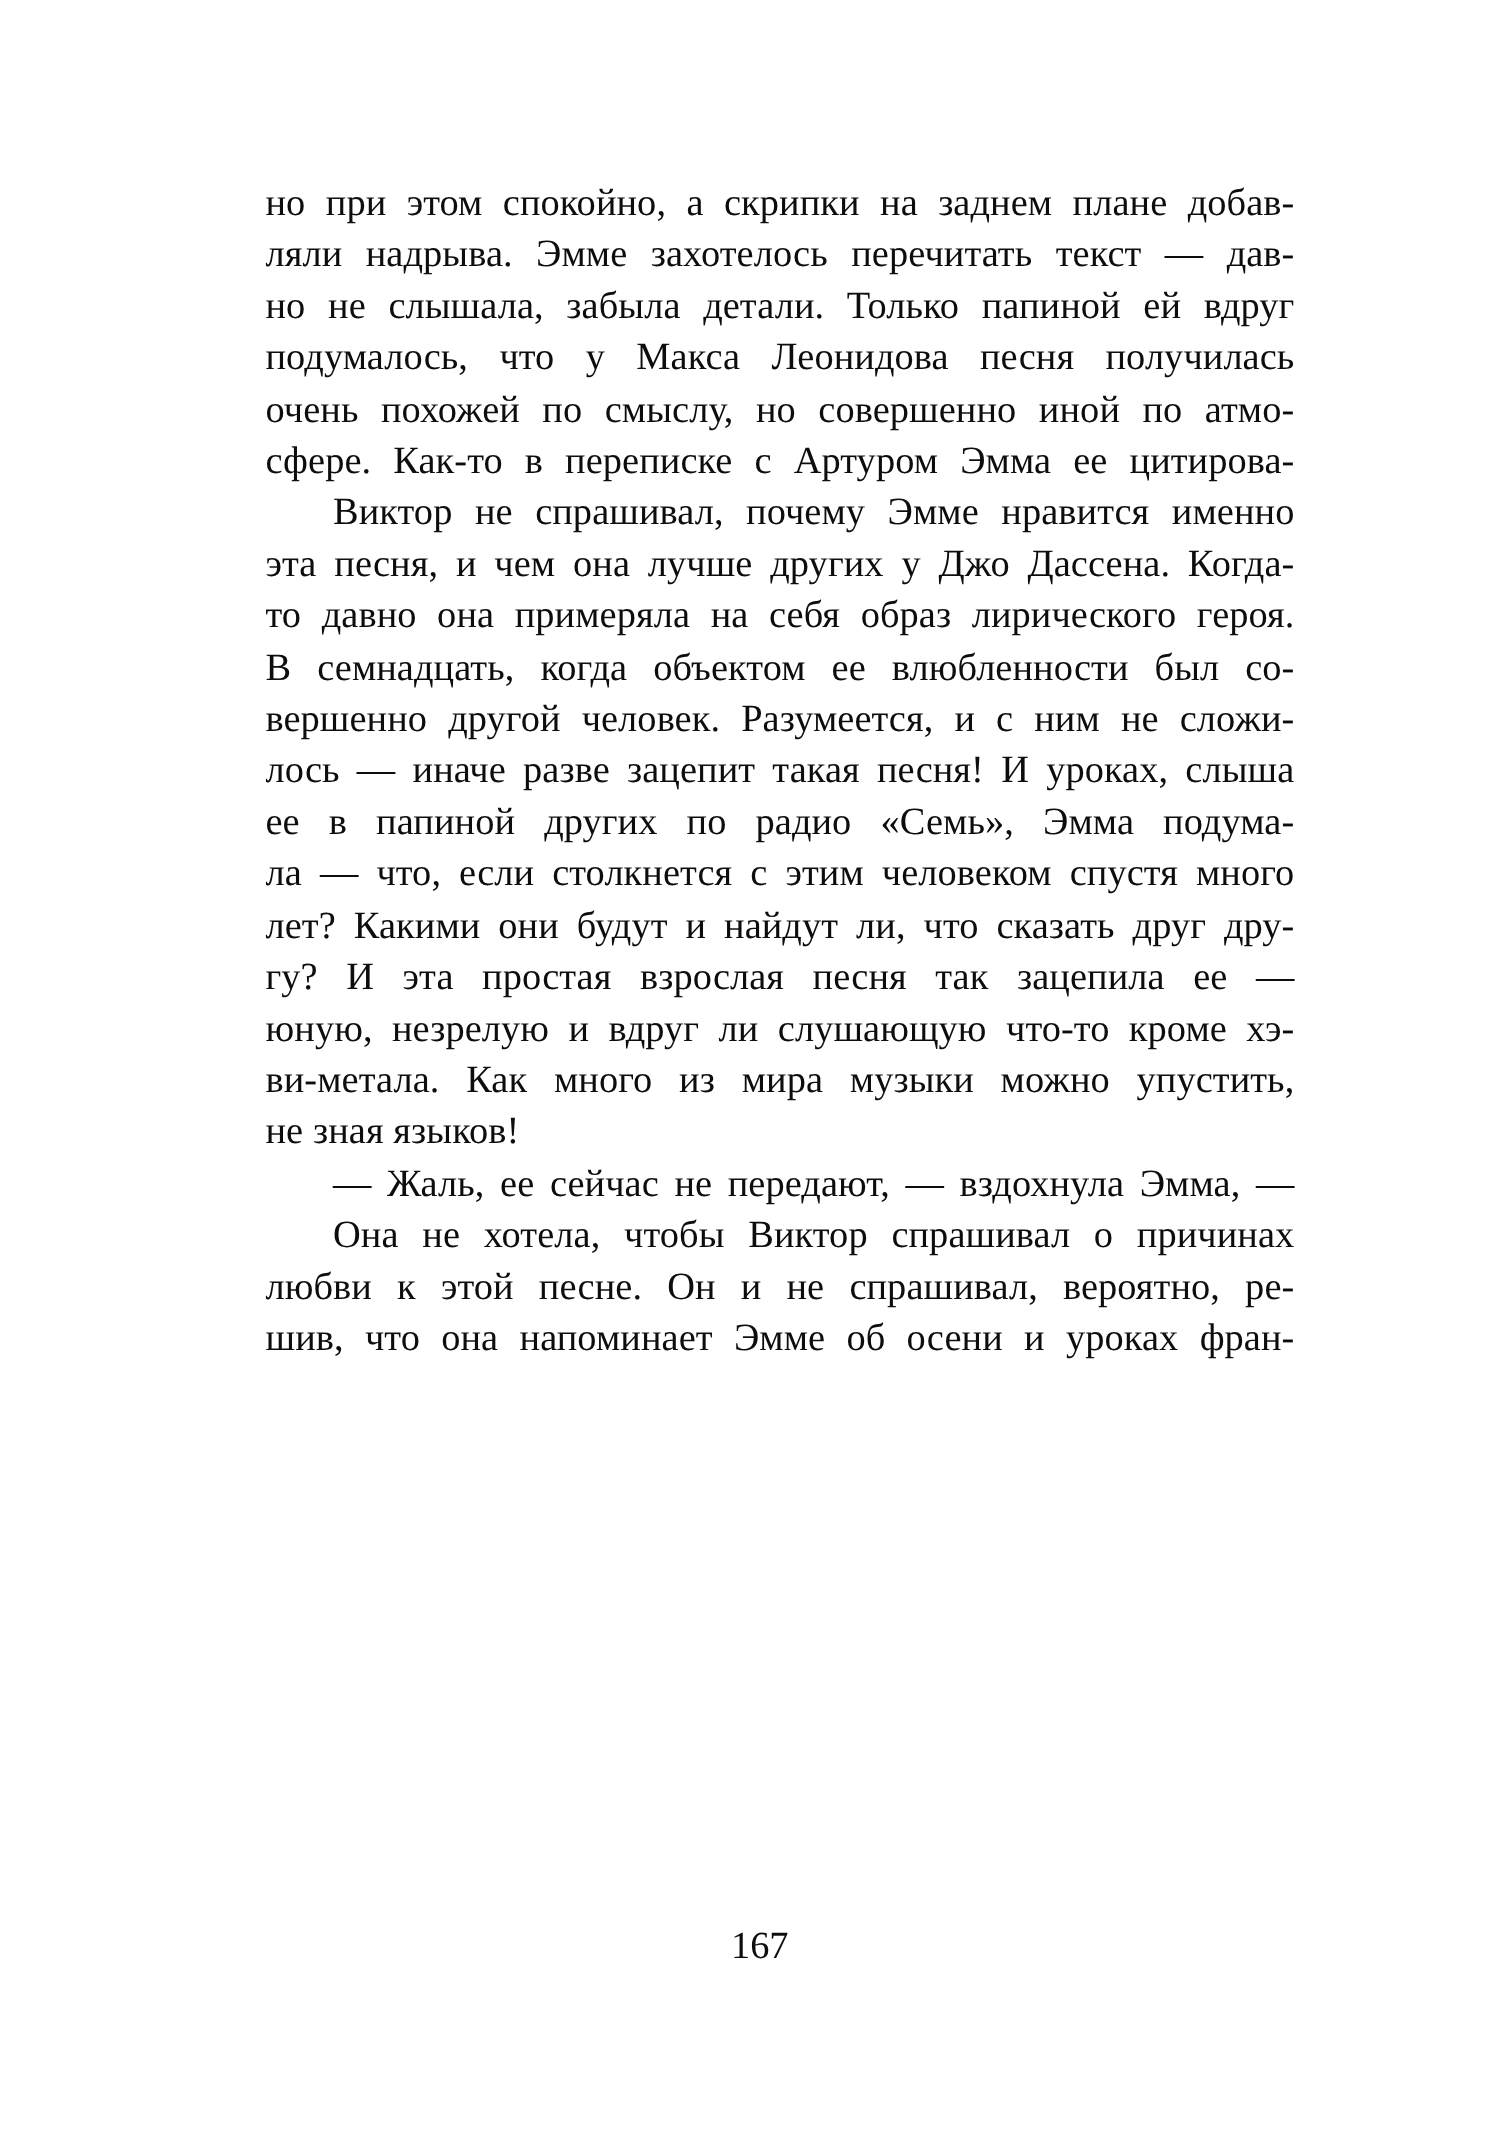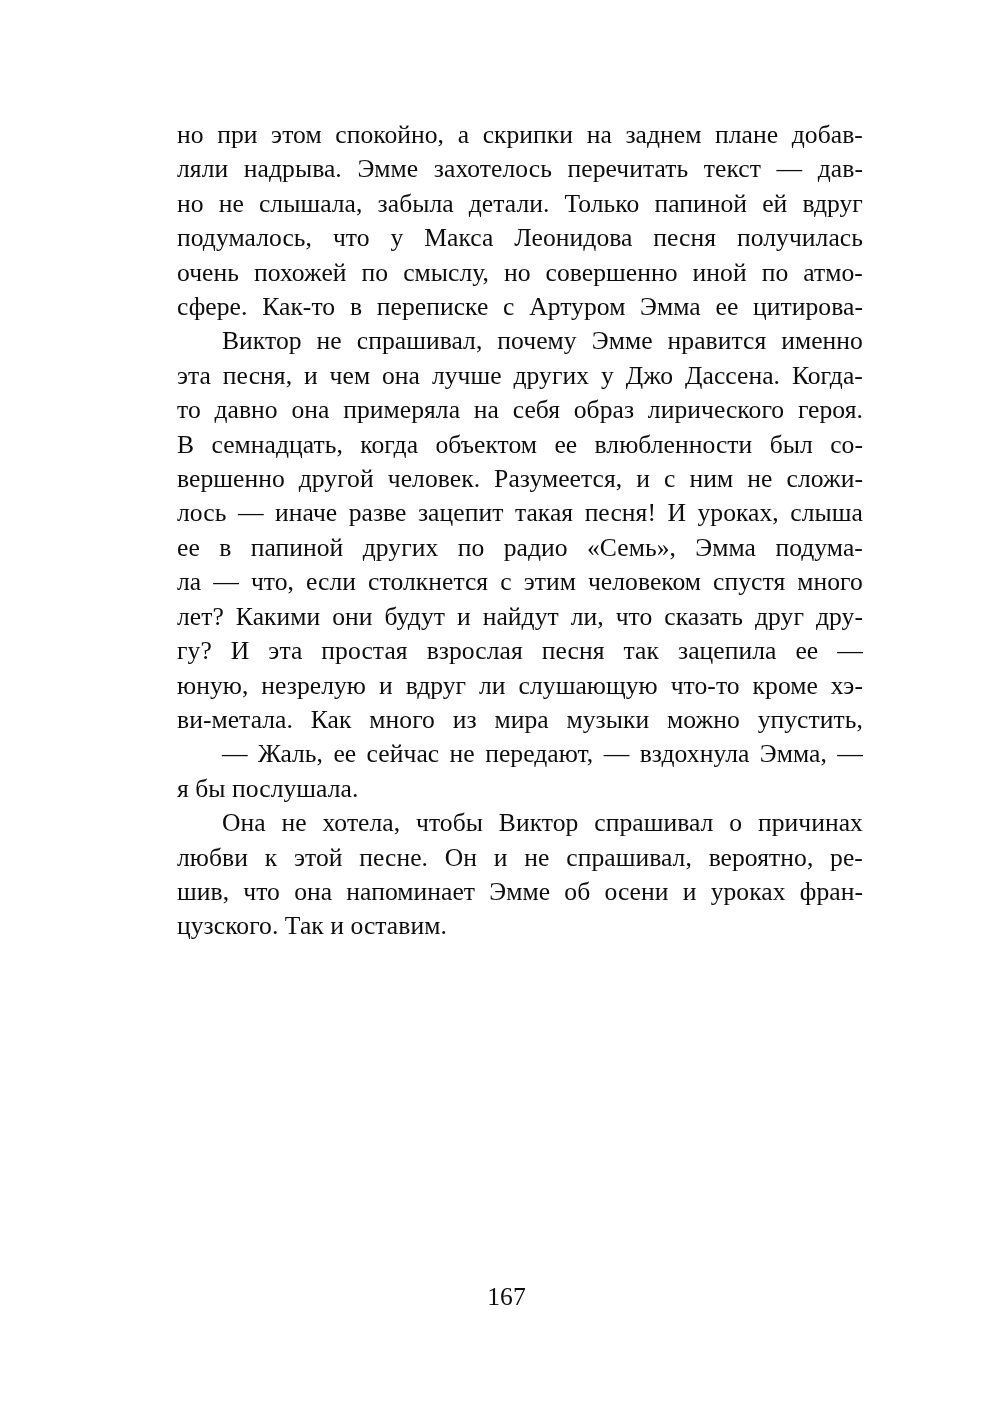--- a/index.html
+++ b/index.html
@@ -292,35 +292,35 @@
         <span class="line justify">
           <span>ви-метала.</span>
           <span>Как</span>
           <span>много</span>
           <span>из</span>
           <span>мира</span>
           <span>музыки</span>
           <span>можно</span>
           <span>упустить,</span>
         </span>
+        <span class="line">не зная языков!</span>
       </p>
       <p class="para" style="text-indent: 0px;">
         <span class="line justify indent">
           <span>—</span>
           <span>Жаль,</span>
           <span>ее</span>
           <span>сейчас</span>
           <span>не</span>
           <span>передают,</span>
           <span>—</span>
           <span>вздохнула</span>
           <span>Эмма,</span>
           <span>—</span>
         </span>
-        <span class="line">я бы послушала.</span>
       </p>
       <p class="para" style="text-indent: 0px;">
         <span class="line justify indent">
           <span>Она</span>
           <span>не</span>
           <span>хотела,</span>
           <span>чтобы</span>
           <span>Виктор</span>
           <span>спрашивал</span>
           <span>о</span>
@@ -343,19 +343,18 @@
           <span>что</span>
           <span>она</span>
           <span>напоминает</span>
           <span>Эмме</span>
           <span>об</span>
           <span>осени</span>
           <span>и</span>
           <span>уроках</span>
           <span>фран-</span>
         </span>
-        <span class="line">цузского. Так и оставим.</span>
       </p>
     </div>
 
   <div class="page-number">167</div>
 
 </div>
 
 </body></html>

